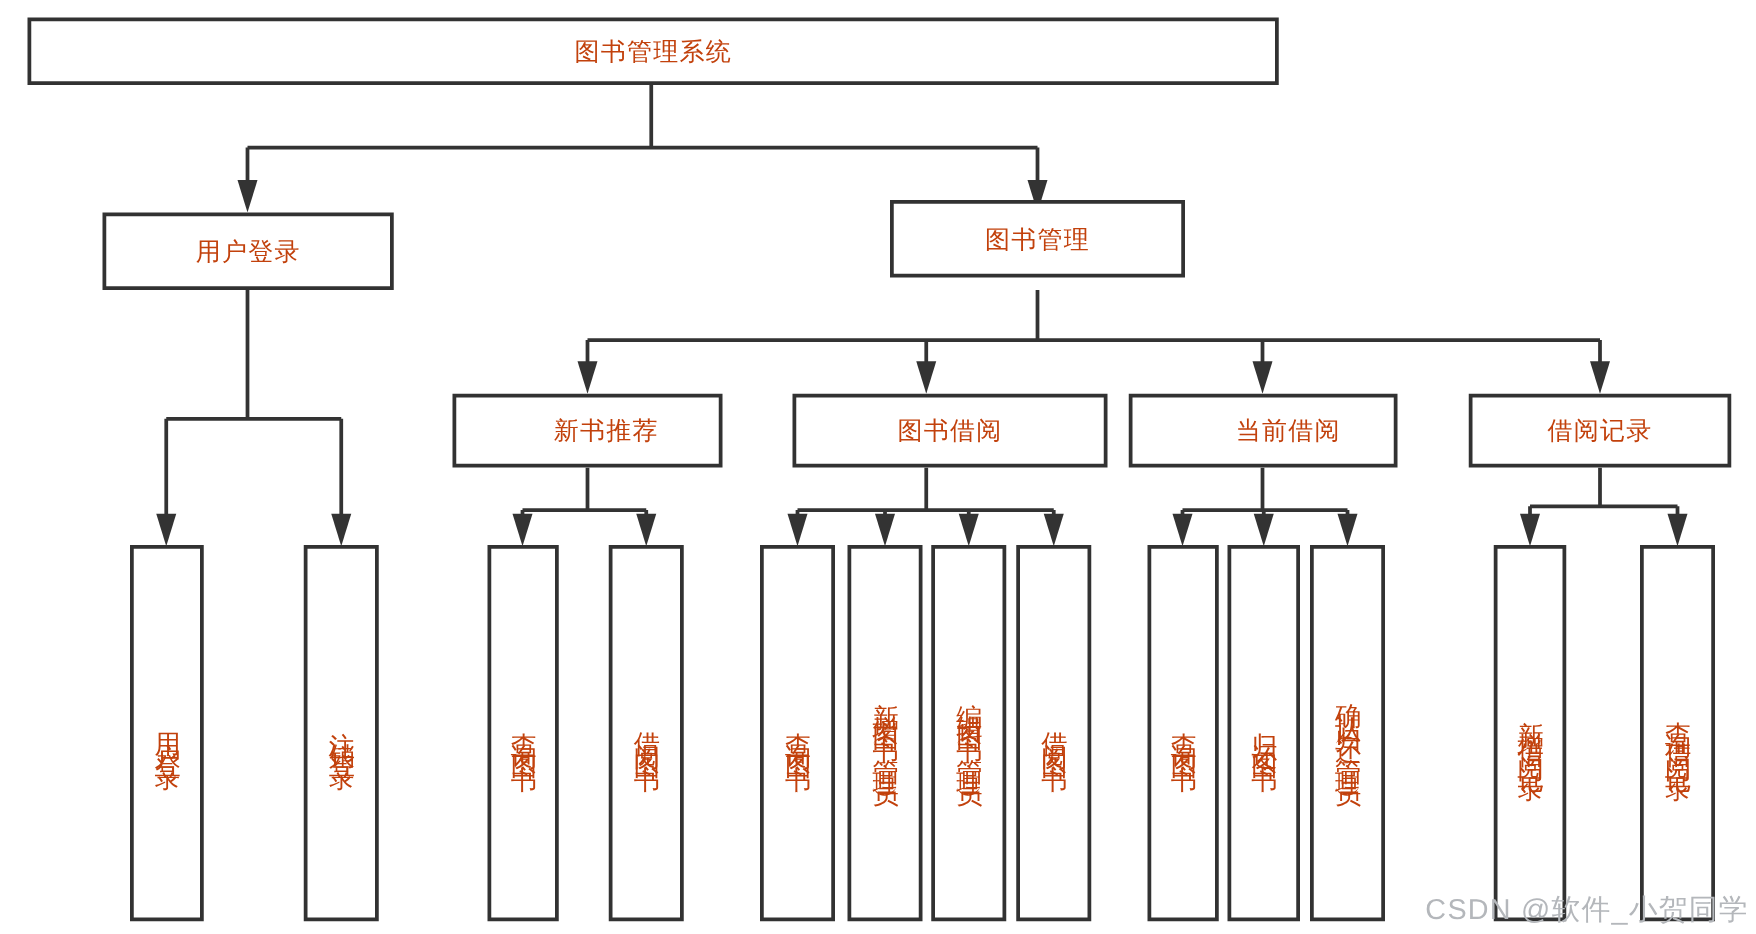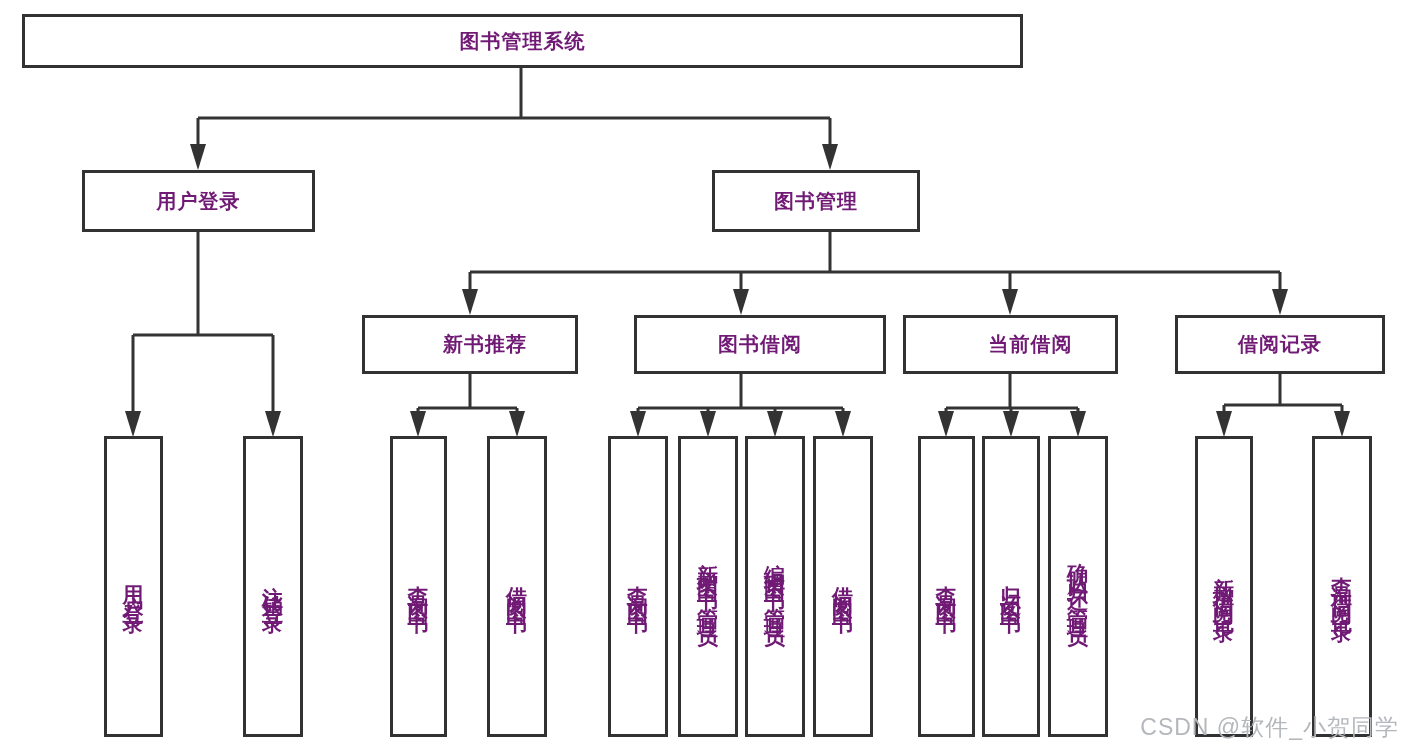--- a/index.html
+++ b/index.html
@@ -2,23 +2,23 @@
 <html><head>
 <meta charset="utf-8">
 <style>
   html,body { margin:0; padding:0; background:#ffffff; }
   .stage {
     position:relative; width:1405px; height:747px; background:#ffffff;
     font-family:"Liberation Sans","DejaVu Sans",sans-serif; overflow:hidden;
   }
   .box {
     position:absolute; box-sizing:border-box; background:#ffffff;
-    border:3px solid #323232; color:#701a75;
+    border:3px solid #323232; color:#c2410c;
     display:flex; align-items:center; justify-content:center;
-    font-size:20px; letter-spacing:1px; white-space:nowrap;font-weight:bold;
+    font-size:20px; letter-spacing:1px; white-space:nowrap;
   }
   .vbox {
     writing-mode:vertical-rl; text-orientation:mixed;
     font-size:21px; letter-spacing:9px; line-height:1;
   }
   .vbox span { display:block; }
   .connectors {
     position:absolute; left:0; top:0; width:1405px; height:747px;
     pointer-events:none;
   }
@@ -64,21 +64,21 @@
     </g>
   </svg>
 
   <div class="box" style="left:22px; top:14px; width:1001px; height:54px;">
     <span>图书管理系统</span>
   </div>
 
   <div class="box" style="left:82px; top:170px; width:233px; height:62px;">
     <span>用户登录</span>
   </div>
-  <div class="box" style="left:712px; top:170px; width:208px; height:62px;">
+  <div class="box" style="left:712px; top:160px; width:236px; height:62px;">
     <span>图书管理</span>
   </div>
 
   <div class="box" style="left:362px; top:315px; width:216px; height:59px;padding-left:30px;">
     <span>新书推荐</span>
   </div>
   <div class="box" style="left:634px; top:315px; width:252px; height:59px;">
     <span>图书借阅</span>
   </div>
   <div class="box" style="left:903px; top:315px; width:215px; height:59px;padding-left:40px;">

